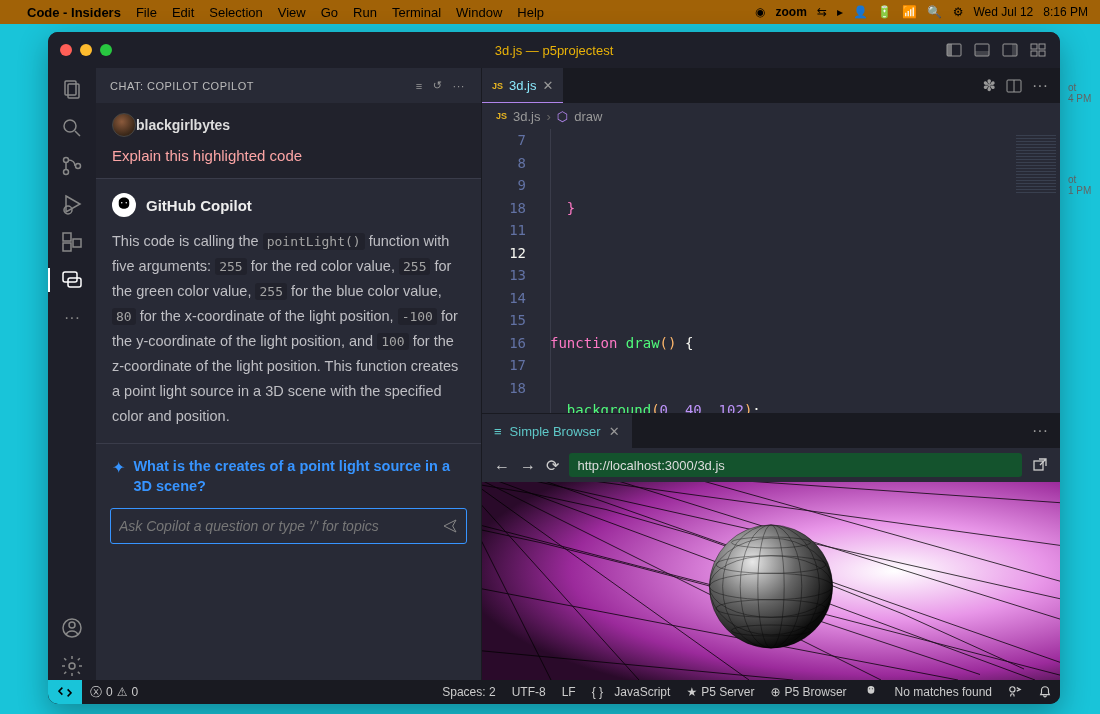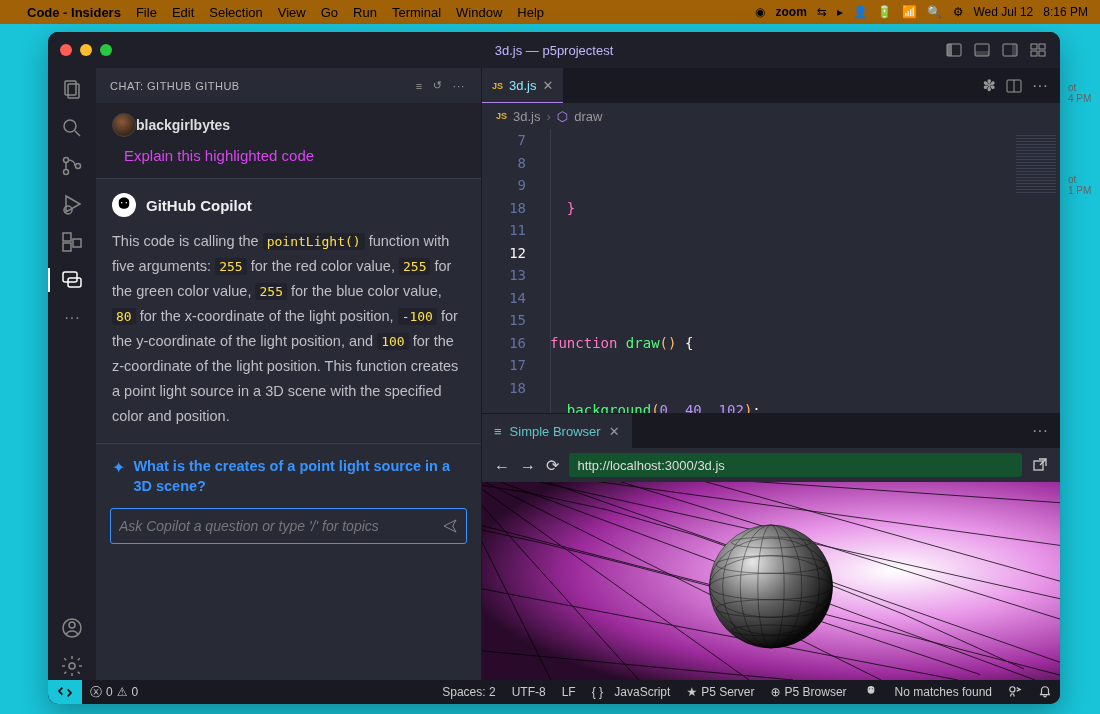--- a/index.html
+++ b/index.html
@@ -58,21 +58,21 @@
   }
   .traffic { display: flex; gap: 8px; }
   .traffic span { width: 12px; height: 12px; border-radius: 50%; display: inline-block; }
   .tl-red { background: #ff5f57; }
   .tl-yellow { background: #febc2e; }
   .tl-green { background: #28c840; }
   .title-center {
     position: absolute;
     left: 0; right: 0;
     text-align: center;
-    color: #c4b5fd;
+    color: #eab308;
     font-size: 13px;
     pointer-events: none;
   }
   .title-right {
     margin-left: auto;
     display: flex;
     gap: 8px;
     color: #999;
   }
   .title-right .ic { width: 20px; height: 20px; display:flex; align-items:center; justify-content:center; cursor: pointer; }
@@ -138,21 +138,21 @@
     align-items: center;
     margin-bottom: 10px;
   }
   .avatar {
     width: 24px; height: 24px;
     border-radius: 50%;
     background: radial-gradient(circle at 40% 35%, #8b5a3c 0%, #3a2718 70%);
     border: 1px solid #444;
   }
   .chat-username { color: #ddd; font-weight: 600; font-size: 14px; }
-  .chat-usertext { color: #d946ef; font-size: 15px; margin-left: 12px; }
+  .chat-usertext { color: #fca5a5; font-size: 15px; }
   .chat-separator { height: 1px; background: #3a3c4a; }
   .chat-msg-copilot {
     padding: 14px 16px;
     background: #282a36;
   }
   .copilot-row {
     display: flex;
     align-items: center;
     gap: 10px;
     margin-bottom: 12px;
@@ -163,21 +163,21 @@
     background: #fff;
     display: flex; align-items: center; justify-content: center;
   }
   .copilot-name { color: #eee; font-weight: 600; font-size: 15px; }
   .copilot-text {
     color: #bfbfc4;
     font-size: 14.5px;
     line-height: 1.72;
   }
   .copilot-text .code {
-    color: #fde047;
+    color: #a3a3a3;
     font-family: "Menlo","Consolas",monospace;
     background: #21222c;
     padding: 1px 4px;
     border-radius: 3px;
     font-size: 13px;
   }
   .suggestion-row {
     border-top: 1px solid #3a3c4a;
     padding: 12px 16px;
     display: flex;
@@ -521,21 +521,21 @@
       <div class="ic">
           <svg width="24" height="24" viewBox="0 0 24 24" fill="none" stroke="currentColor" stroke-width="1.5">
             <circle cx="12" cy="12" r="3"></circle>
             <path d="M12 2v3M12 19v3M4.2 4.2l2 2M17.8 17.8l2 2M2 12h3M19 12h3M4.2 19.8l2-2M17.8 6.2l2-2"></path>
           </svg>
         </div>
     </div>
 
     <div class="sidebar">
       <div class="sidebar-header">
-        <span class="t">CHAT: GITHUB GITHUB</span>
+        <span class="t">CHAT: COPILOT COPILOT</span>
         <span class="ic">≡</span>
         <span class="ic">↺</span>
         <span class="ic">···</span>
       </div>
       <div class="chat-body">
         <div class="chat-msg-user">
           <div class="chat-user-row">
             <div class="avatar"></div>
             <div class="chat-username">blackgirlbytes</div>
           </div>

